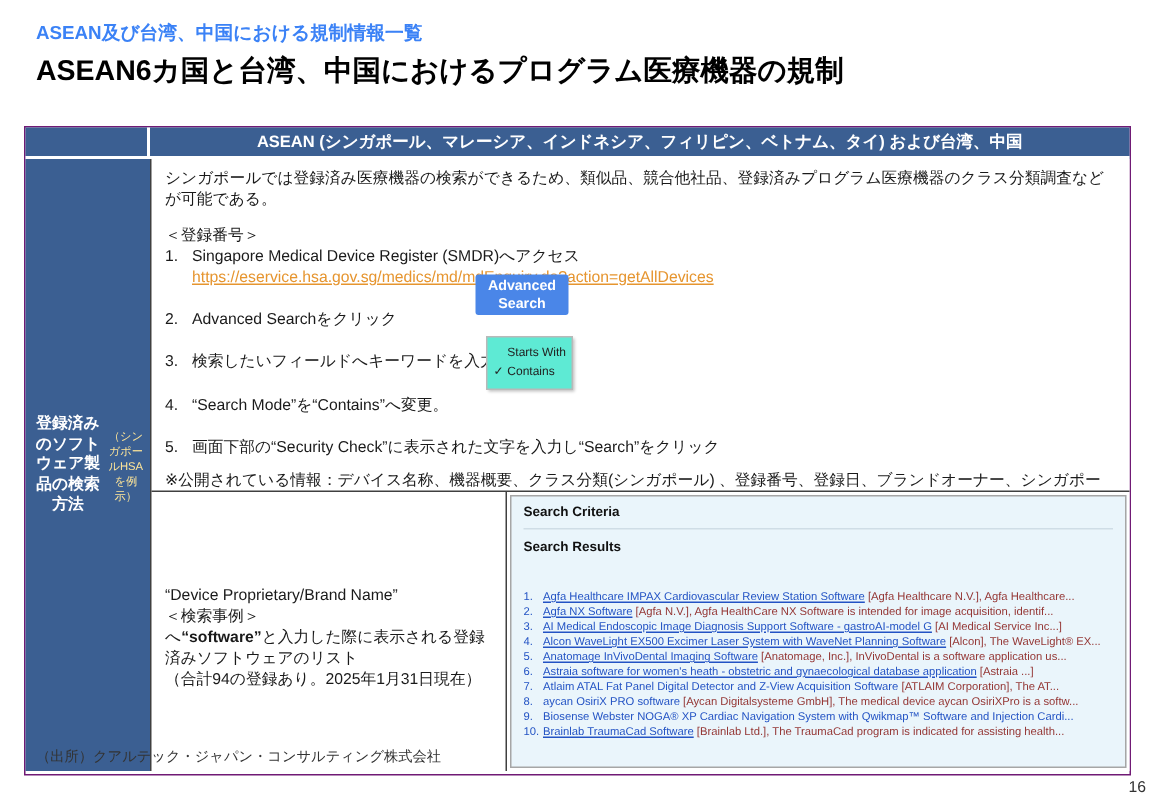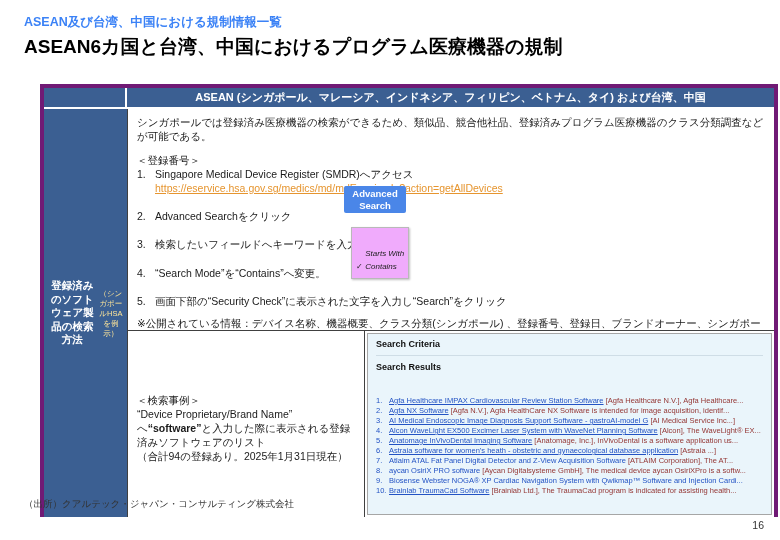--- a/index.html
+++ b/index.html
@@ -14,22 +14,22 @@
   .kicker {
     position:absolute; left:24px; top:14px;
     font-size:12.5px; font-weight:bold; color:#3b82f6;
   }
   .main-title {
     position:absolute; left:24px; top:34px;
     font-size:19px; font-weight:bold; color:#000;
   }
   
   .reg-table {
-    position:absolute; left:40px; top:84px; width:738px; height:433px;
-    border:4px solid #701a75;
+    position:absolute; left:16px; top:84px; width:738px; height:433px;
+    border:1px solid #701a75;
   }
   .tbl-header {
     display:flex; height:21px; background:#3B5F92;
     border-bottom:2px solid #ffffff;
   }
   .tbl-header .hdr-spacer { width:83px; border-right:2px solid #ffffff; }
   .tbl-header .hdr-label {
     flex:1; color:#ffffff; font-weight:bold; font-size:11px;
     display:flex; align-items:center; justify-content:center;
     letter-spacing:0px; white-space:nowrap; overflow:hidden;
@@ -63,22 +63,22 @@
   }
   .pub-note { margin-top:8px; }
   .adv-btn {
     position:absolute; left:216px; top:77px; width:62px; height:27px;
     background:#4A86E8; color:#ffffff; font-weight:bold; font-size:9.5px;
     text-align:center; line-height:1.25; padding-top:2px; border-radius:2px;
     cursor:pointer;
   }
   .mode-dropdown {
     position:absolute; left:223px; top:118px; width:58px;
-    background:#f0abfc; border:1px solid #b9b9b9; box-shadow:1px 1px 2px rgba(0,0,0,0.25);
-    font-size:8px; color:#222; padding:20px 4px 4px 4px; line-height:1.6;font-style:italic;
+    background:#5eead4; border:1px solid #b9b9b9; box-shadow:1px 1px 2px rgba(0,0,0,0.25);
+    font-size:8px; color:#222; padding:4px 4px 4px 4px; line-height:1.6;
   }
   .mode-dropdown .opt { white-space:nowrap; cursor:pointer; }
   .mode-dropdown .opt .check { display:inline-block; width:7px; }
   .lower-row { flex:1; display:flex; }
   .example-cell {
     width:237px; flex:0 0 237px; border-right:1px solid #404040;
     padding:62px 8px 0 9px; font-size:10.5px; line-height:14px; overflow:hidden;
   }
   .shot-cell { flex:1; padding:2px; overflow:hidden; }
   .shot-panel {
@@ -176,22 +176,22 @@
           <div class="opt">
             <span class="check">✓</span>
             <span>Contains</span>
           </div>
         </div>
       </div>
 
       <div class="lower-row">
 
         <div class="example-cell">
+          <div>“Device Proprietary/Brand Name”</div>
           <div>＜検索事例＞</div>
-          <div>“Device Proprietary/Brand Name”</div>
           <div><span>へ</span><span class="bold">“software”</span><span>と入力した際に表示される登録済みソフトウェアのリスト</span></div>
           <div>（合計94の登録あり。2025年1月31日現在）</div>
         </div>
 
         <div class="shot-cell">
           <div class="shot-panel">
             <div class="crit-title">Search Criteria</div>
             <div class="divider"></div>
             <div class="res-title">Search Results</div>
 

